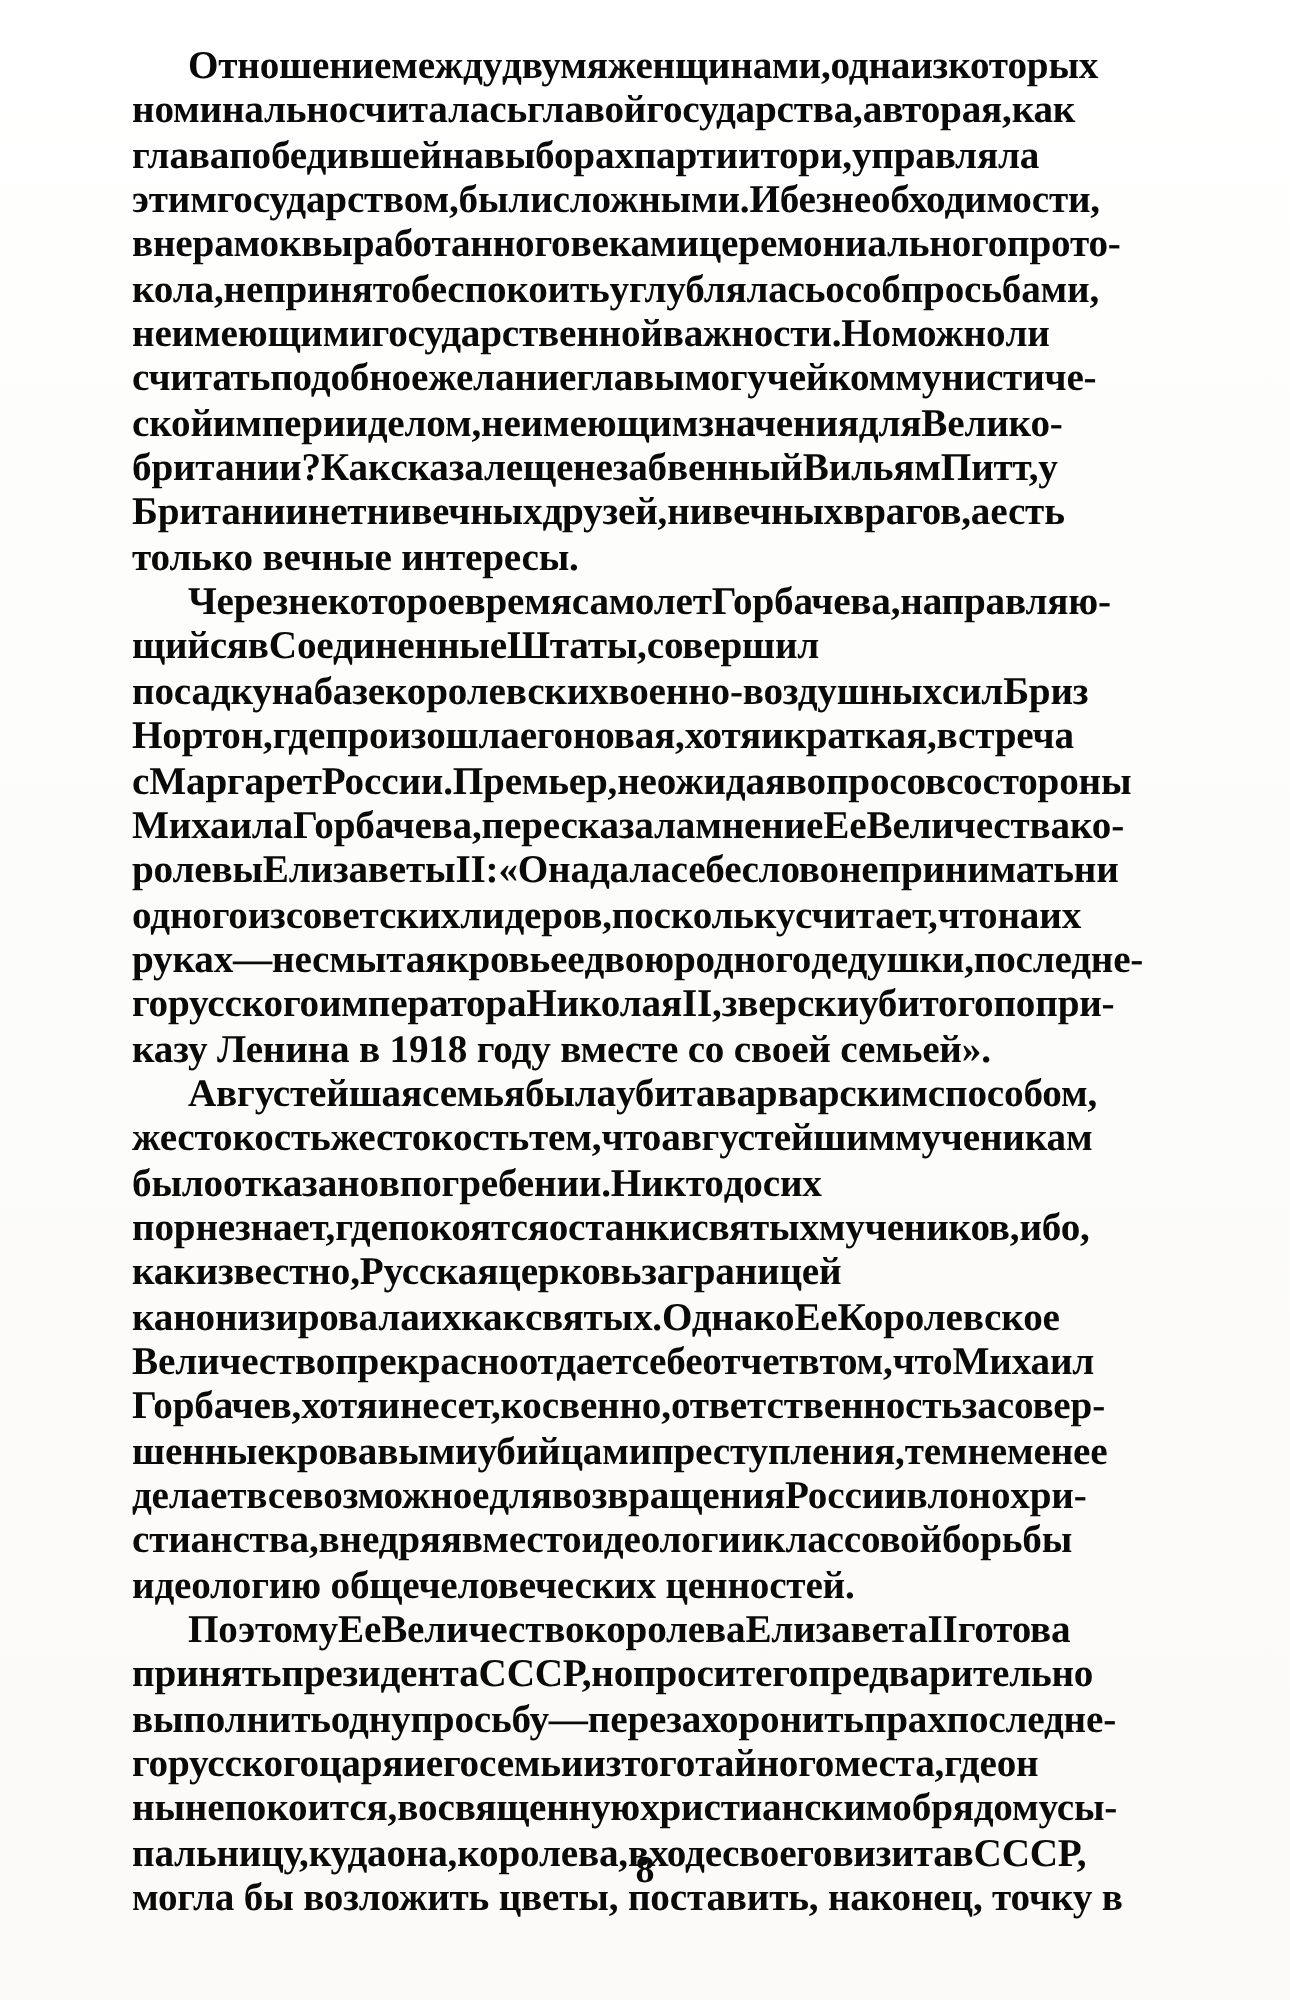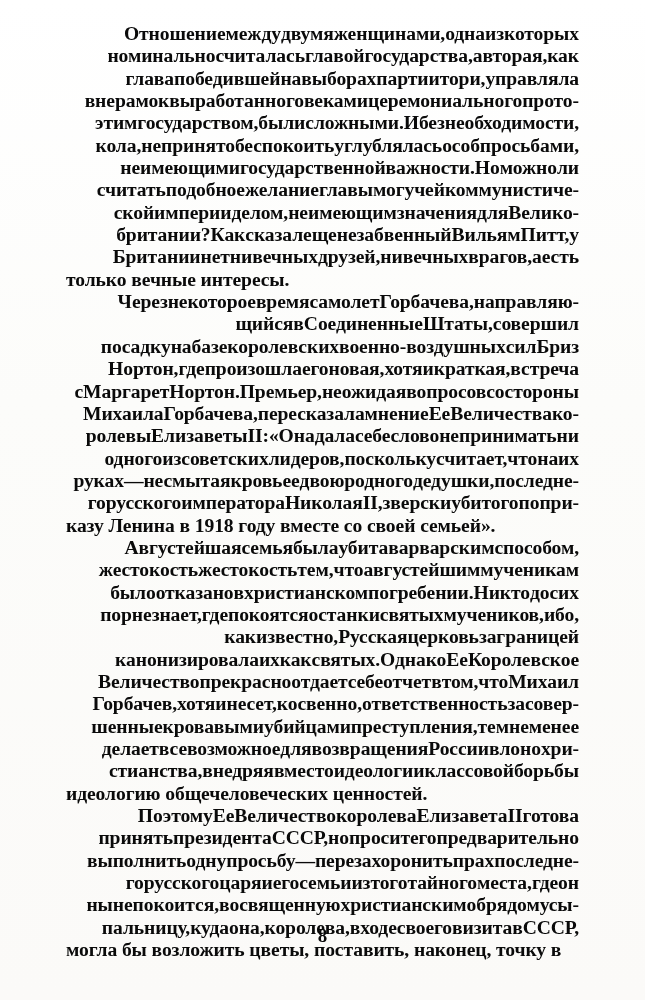--- a/index.html
+++ b/index.html
@@ -57,21 +57,21 @@
     display: block;
     white-space: nowrap;
     height: 22.35px;
     line-height: 22.35px;
     font-size: 19.6px;
     font-weight: 700;
     color: #0a0a0a;
   }
   .line.justify {
     display: flex;
-    justify-content: flex-end;
+    justify-content: flex-start;
     white-space: nowrap;
   }
   .line.justify > span {
     display: inline-block;
     white-space: pre;
   }
   .line.indent {
     padding-left: 28px;
   }
   .line.last {
@@ -118,35 +118,35 @@
       <span class="line justify">
         <span>глава</span>
         <span>победившей</span>
         <span>на</span>
         <span>выборах</span>
         <span>партии</span>
         <span>тори,</span>
         <span>управляла</span>
       </span>
       <span class="line justify">
-        <span>вне</span>
-        <span>рамок</span>
-        <span>выработанного</span>
-        <span>веками</span>
-        <span>церемониального</span>
-        <span>прото-</span>
-      </span>
-      <span class="line justify">
         <span>этим</span>
         <span>государством,</span>
         <span>были</span>
         <span>сложными.</span>
         <span>И</span>
         <span>без</span>
         <span>необходимости,</span>
+      </span>
+      <span class="line justify">
+        <span>вне</span>
+        <span>рамок</span>
+        <span>выработанного</span>
+        <span>веками</span>
+        <span>церемониального</span>
+        <span>прото-</span>
       </span>
       <span class="line justify">
         <span>кола,</span>
         <span>не</span>
         <span>принято</span>
         <span>беспокоить</span>
         <span>углублялась</span>
         <span>особ</span>
         <span>просьбами,</span>
       </span>
@@ -233,21 +233,21 @@
         <span>его</span>
         <span>новая,</span>
         <span>хотя</span>
         <span>и</span>
         <span>краткая,</span>
         <span>встреча</span>
       </span>
       <span class="line justify">
         <span>с</span>
         <span>Маргарет</span>
-        <span>Нортон.</span>
+        <span>России.</span>
         <span>Премьер,</span>
         <span>не</span>
         <span>ожидая</span>
         <span>вопросов</span>
         <span>со</span>
         <span>стороны</span>
       </span>
       <span class="line justify">
         <span>Михаила</span>
         <span>Горбачева,</span>
@@ -317,21 +317,20 @@
         <span>жестокость</span>
         <span>тем,</span>
         <span>что</span>
         <span>августейшим</span>
         <span>мученикам</span>
       </span>
       <span class="line justify">
         <span>было</span>
         <span>отказано</span>
         <span>в</span>
-        <span>христианском</span>
         <span>погребении.</span>
         <span>Никто</span>
         <span>до</span>
         <span>сих</span>
       </span>
       <span class="line justify">
         <span>пор</span>
         <span>не</span>
         <span>знает,</span>
         <span>где</span>

